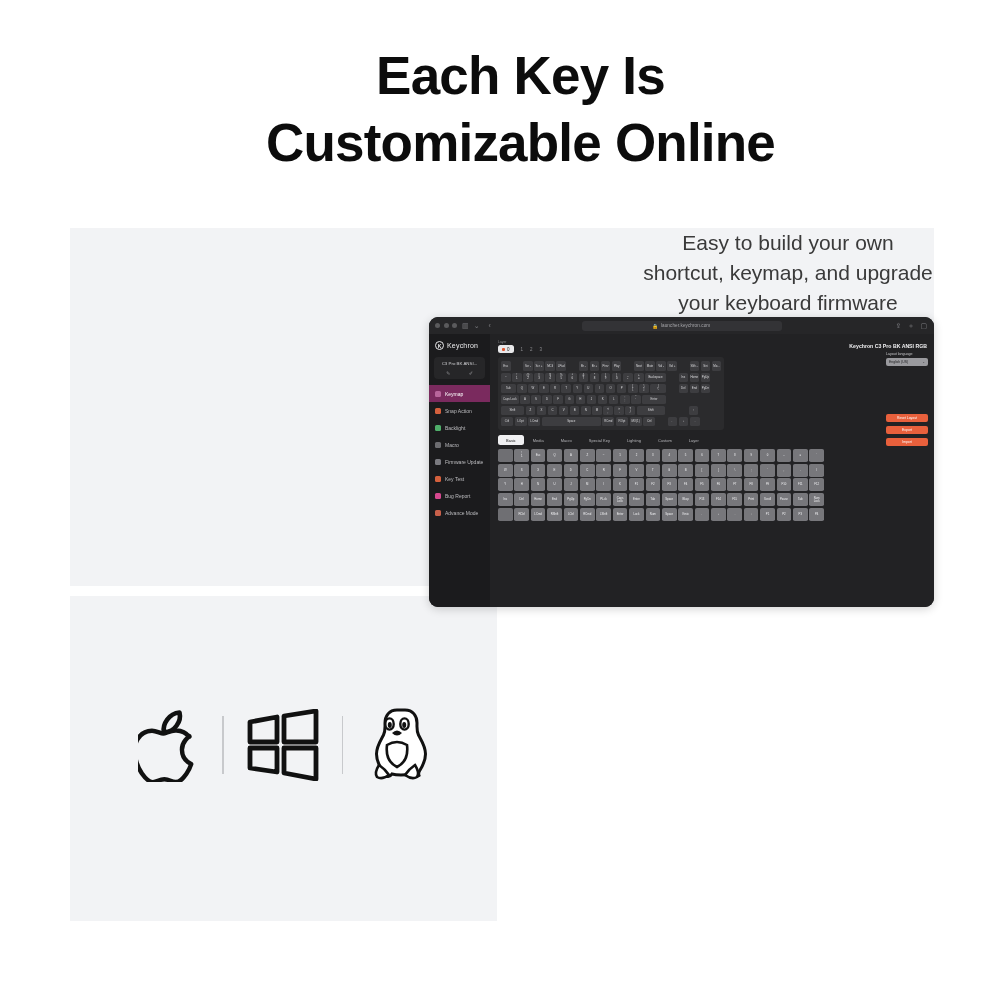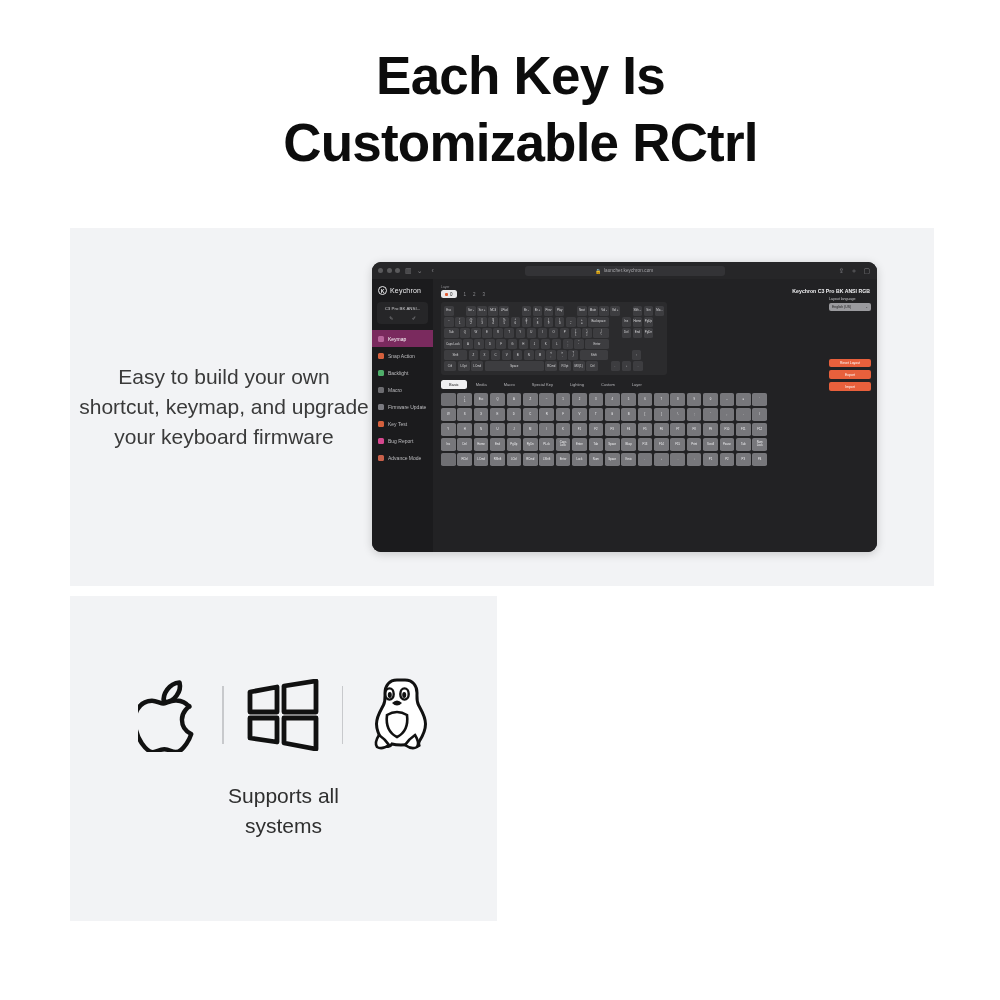--- a/index.html
+++ b/index.html
@@ -27,21 +27,22 @@
     position: absolute;
     left: 70px; top: 228px;
     width: 864px;
   }
   .card {
     background: #f2f3f5;
   }
   .card-top {
     height: 358px;
     display: flex;
-    align-items: center;
+    align-items: flex-end;
+    flex-direction: column;
   }
   .row-bottom {
     display: flex;
     gap: 10px;
     margin-top: 10px;
   }
   .card-bottom {
     width: 427px;
     height: 325px;
     display: flex;
@@ -240,21 +241,21 @@
     line-height: 1.42;
     color: #2f2f2f;
   }
   .card-caption .ln { display: block; }
 </style>
 </head>
 <body>
 
 <div class="headline">
   <span class="ln">Each Key Is</span>
-  <span class="ln">Customizable RCtrl</span>
+  <span class="ln">Customizable Online</span>
 </div>
 
 <div class="cards">
 
   <div class="card card-top">
 
     <div class="copy">
       <span class="ln">Easy to build your</span>
       <span class="ln">own shortcut,</span>
       <span class="ln">keymap, and upgrade</span>
@@ -628,20 +629,16 @@
           <ellipse cx="24.5" cy="17" rx="4.2" ry="5.6" fill="#fff" stroke="#111" stroke-width="2.4"></ellipse>
           <ellipse cx="39.5" cy="17" rx="4.2" ry="5.6" fill="#fff" stroke="#111" stroke-width="2.4"></ellipse>
           <ellipse cx="24.8" cy="18" rx="2" ry="3" fill="#111"></ellipse>
           <ellipse cx="39.2" cy="18" rx="2" ry="3" fill="#111"></ellipse>
           <path d="M27 26 q5 5 10 0 q-5 -5 -10 0z" fill="#111"></path>
           <path d="M22 38 q10 -6 20 0 q2 16 -10 22 q-12 -6 -10 -22z" fill="#fff" stroke="#111" stroke-width="2.6"></path>
           <path d="M14 58 q-5 8 -2 12 q5 3 12 -2 q-4 -6 -10 -10z" fill="#fff" stroke="#111" stroke-width="2.6"></path>
           <path d="M50 58 q5 8 2 12 q-5 3 -12 -2 q4 -6 10 -10z" fill="#fff" stroke="#111" stroke-width="2.6"></path>
         </svg>
       </div>
-      <div class="card-caption">
-        <span class="ln">Supports all</span>
-        <span class="ln">systems</span>
-      </div>
     </div>
 
   </div>
 </div>
 
 </body></html>

